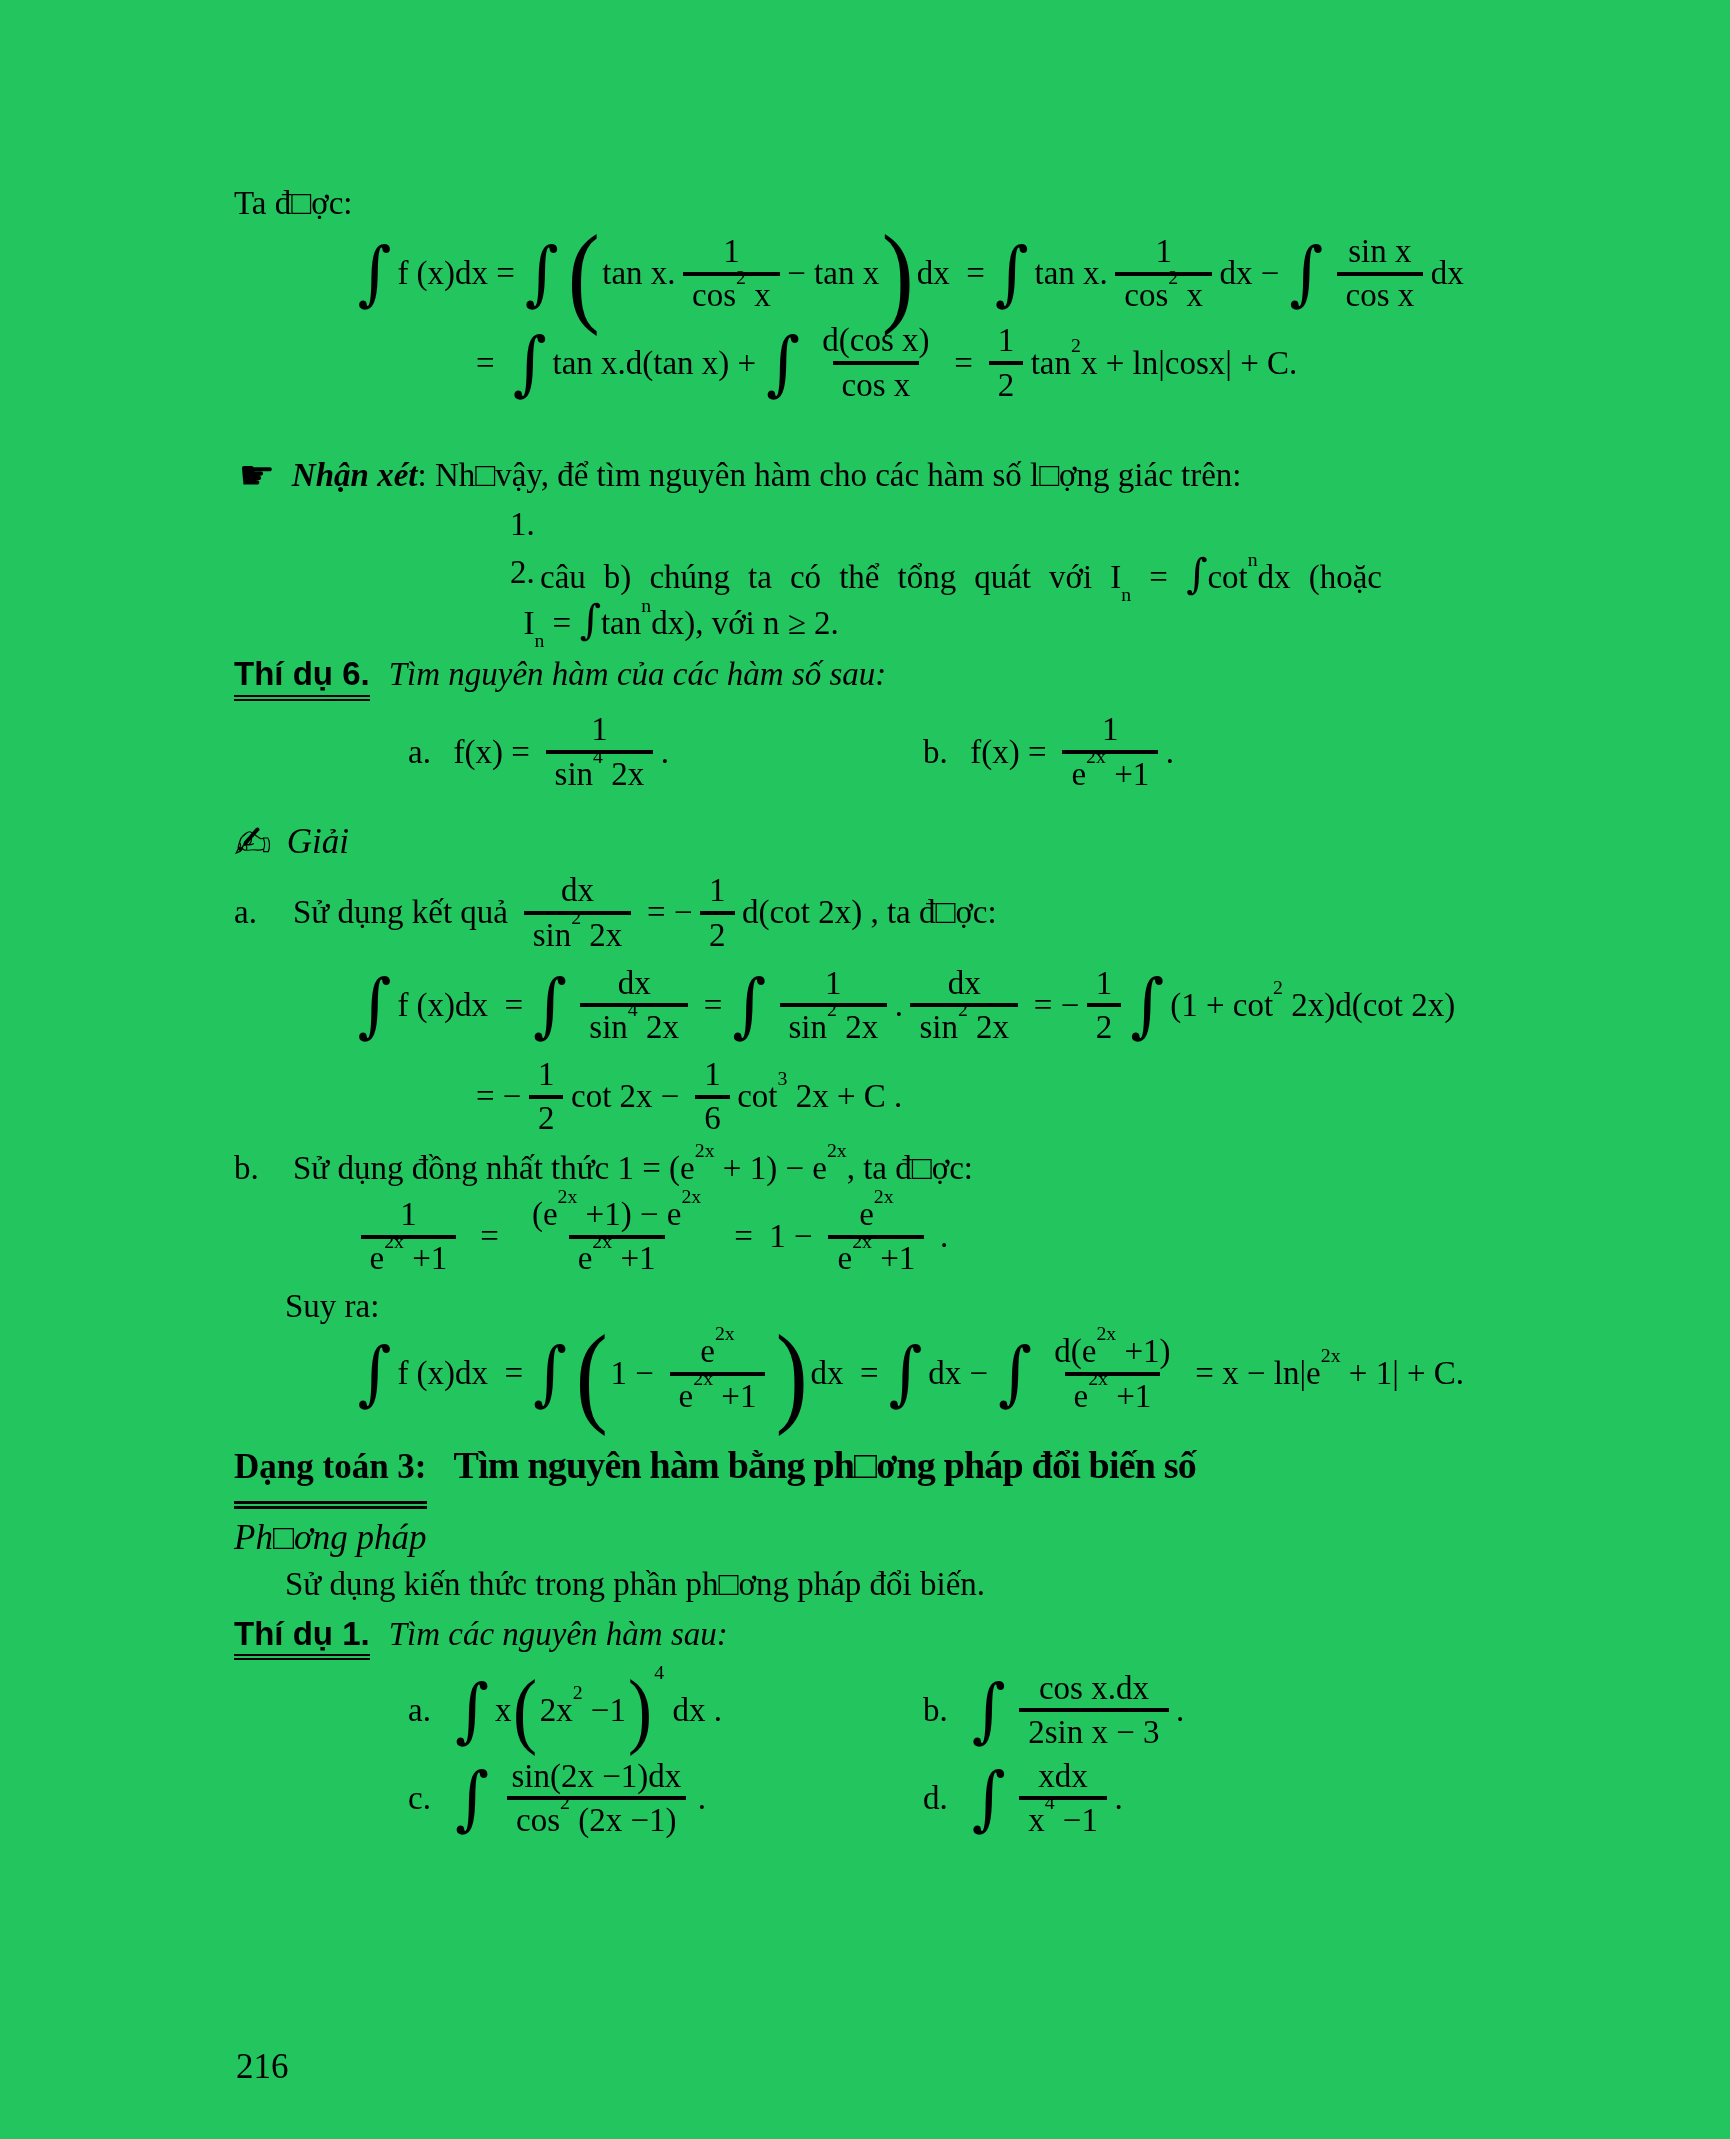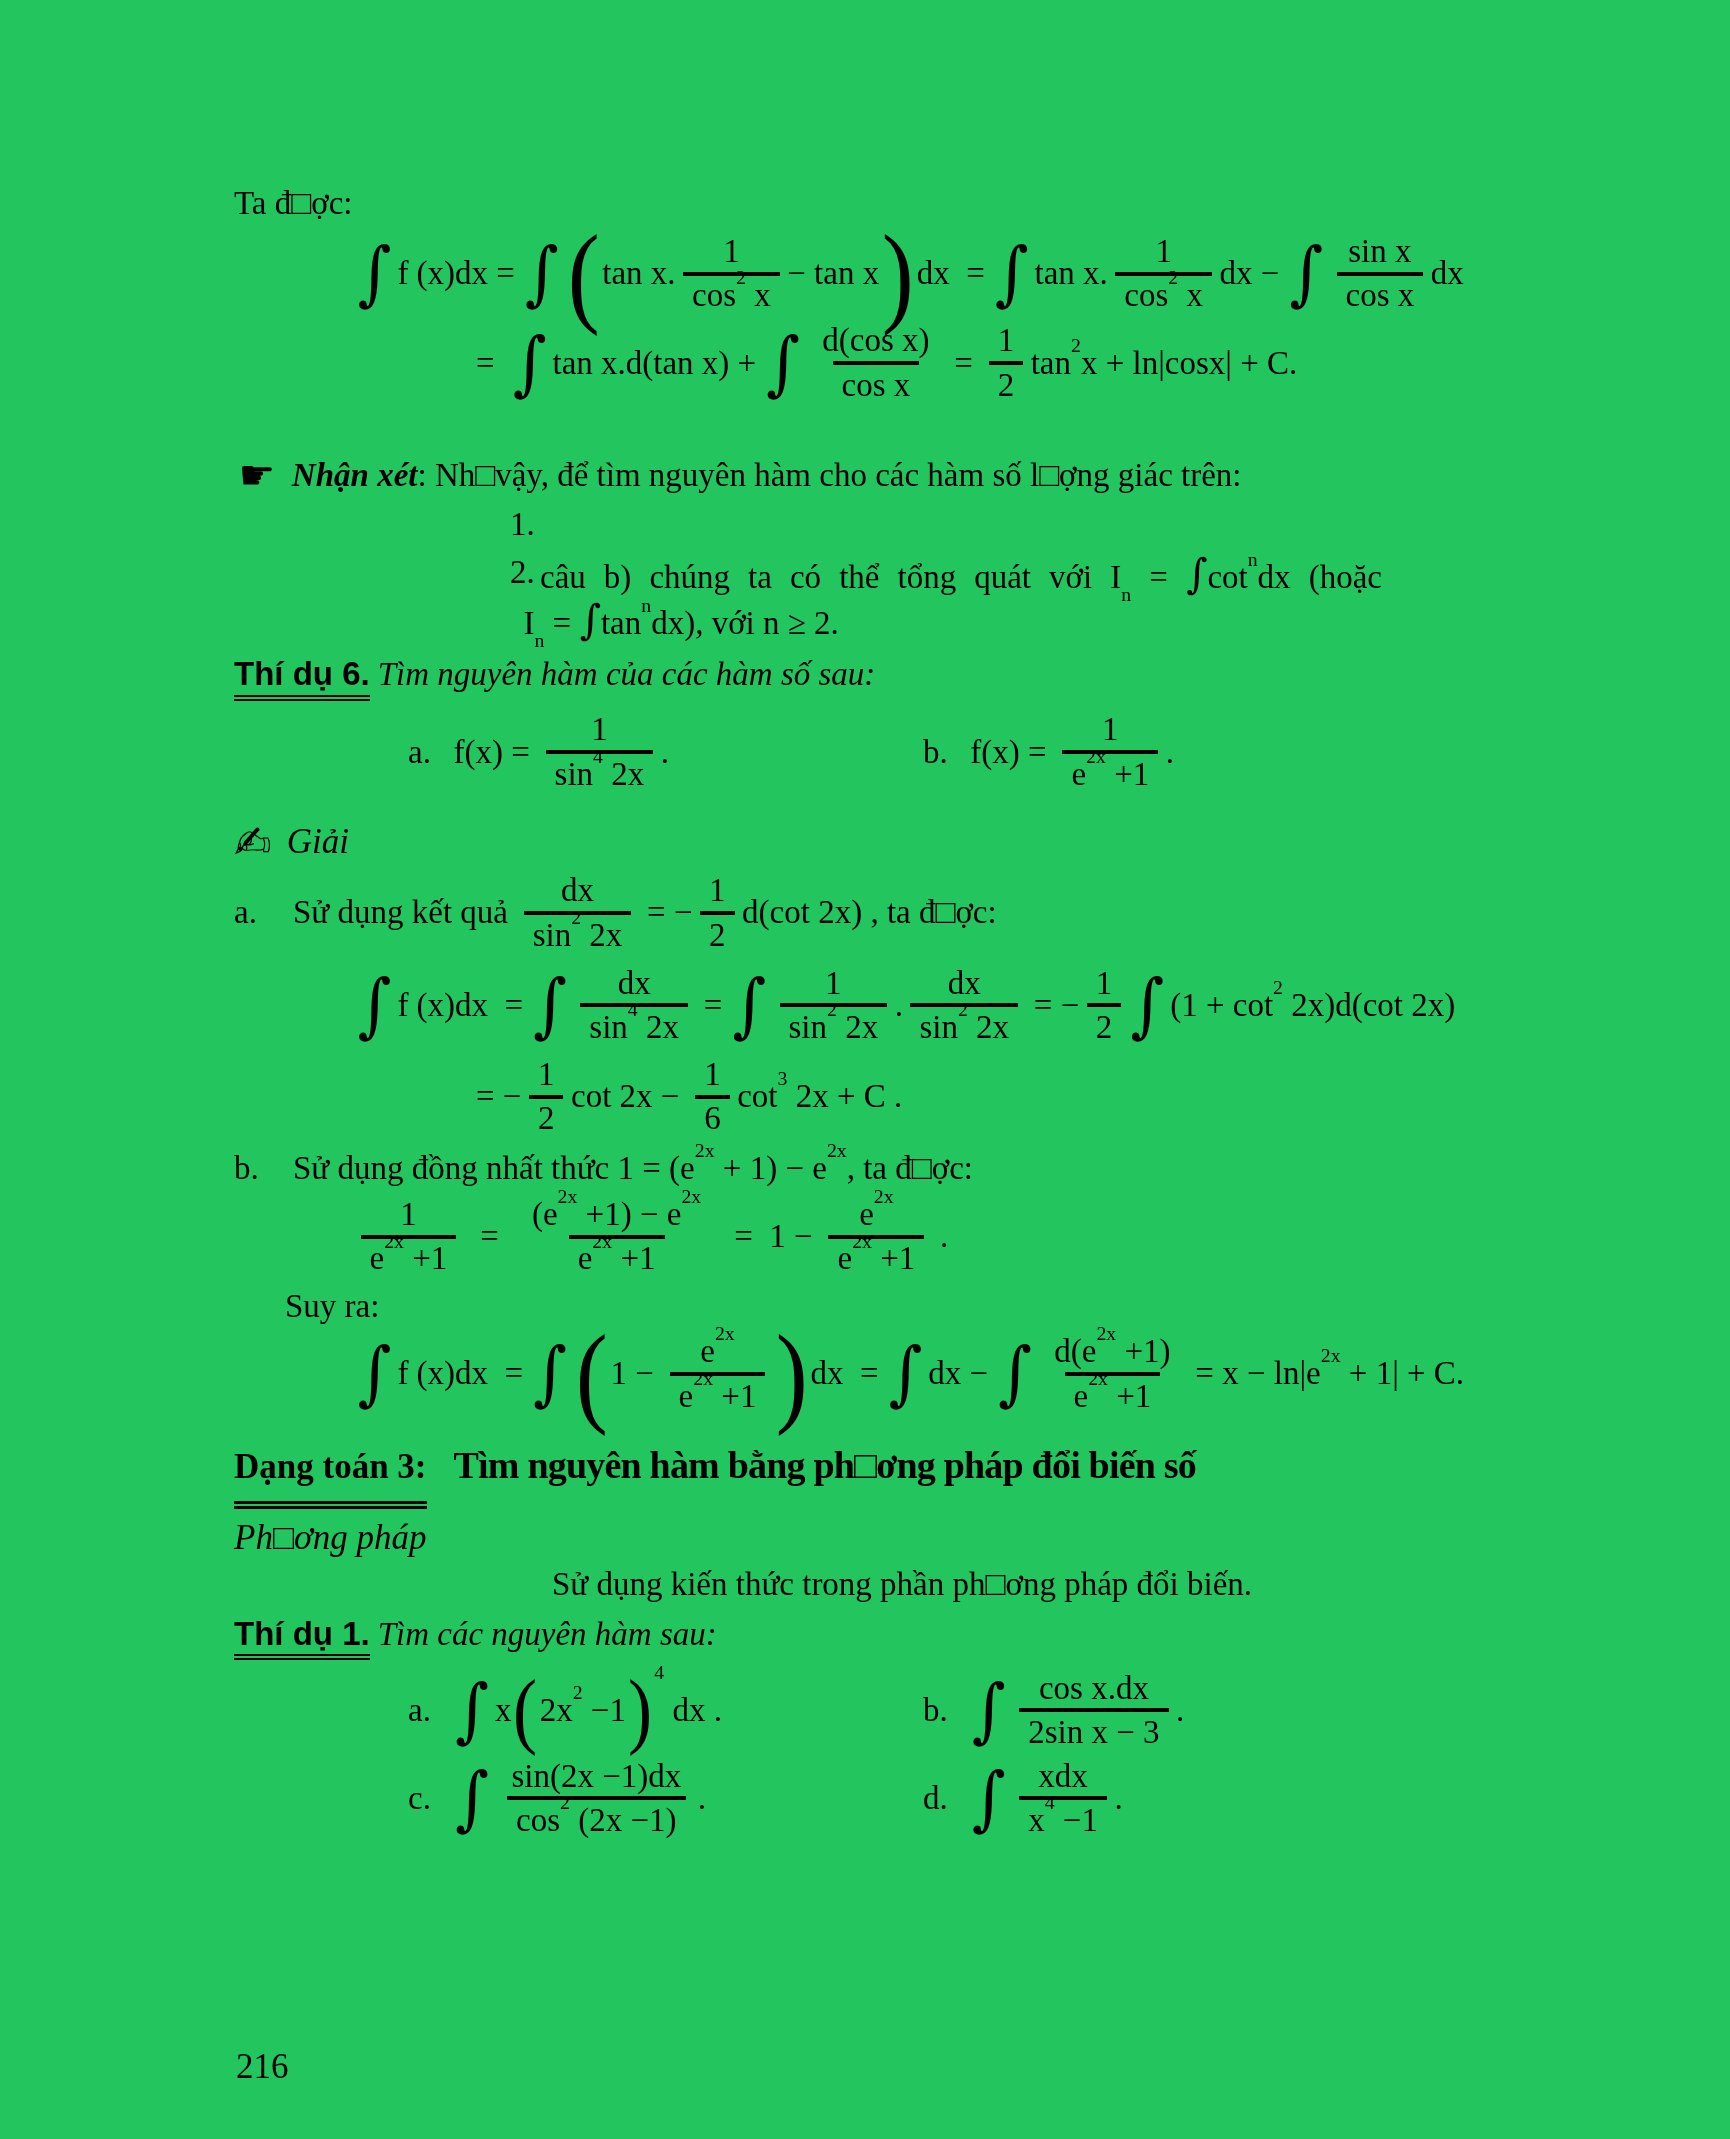--- a/index.html
+++ b/index.html
@@ -34,21 +34,21 @@
   .remark-title{font-weight:bold;font-style:italic;}
   .listitem{margin-top:10.6px;padding-left:276px;display:flex;}
   .lnum{flex:none;width:30px;}
   .itemtext{margin:0;width:953px;text-align:justify;text-indent:33px;line-height:1.4;}
   .item2body{width:953px;}
   .j1{word-spacing:9.8px;}
   .l2{margin-left:-16.6px;}
   .exheader{margin-top:9px;display:flex;align-items:baseline;}
   .exlabel{font-family:"Liberation Sans","DejaVu Sans",sans-serif;font-weight:bold;
            font-size:33px;border-bottom:6.8px double #000;padding-bottom:1.5px;flex:none;}
-  .exstmt{font-style:italic;margin-left:8px;}
+  .exstmt{font-style:italic;margin-left:19px;}
   .prow{display:flex;align-items:center;margin-left:174px;}
   .pcol{display:flex;align-items:center;width:515px;flex:none;}
   .pcol2{display:flex;align-items:center;}
   .plabel{margin-right:22.6px;flex:none;}
   .td6row{margin-top:9px;}
   .giai{margin-top:16.6px;display:flex;align-items:baseline;}
   .pen{font-family:"DejaVu Sans",sans-serif;font-size:45px;margin:0 15px 0 0;position:relative;top:4.5px;}
   .giai-label{font-style:italic;font-size:35px;}
   .solline{margin-top:6px;display:flex;align-items:center;}
   .slabel{flex:none;width:59px;}
@@ -277,21 +277,21 @@
       </span>
       <span class="run"> = x − ln|e<sup>2x</sup> + 1| + C.</span>
     </div>
 
   <div class="dang">
     <span class="dang-label">Dạng toán 3:</span>
     <span class="dang-title">Tìm nguyên hàm bằng ph□ơng pháp đổi biến số</span>
   </div>
 
   <div class="pp">Ph□ơng pháp</div>
-  <p class="pptext" style="margin-bottom:12px;text-align:center;">Sử dụng kiến thức trong phần ph□ơng pháp đổi biến.</p>
+  <p class="pptext" style="margin-bottom:12px;">Sử dụng kiến thức trong phần ph□ơng pháp đổi biến.</p>
 
   <div class="exheader thidu1">
     <span class="exlabel">Thí dụ 1.</span>
     <span class="exstmt">Tìm các nguyên hàm sau:</span>
   </div>
 
   <div class="prow td1row1">
     <div class="pcol">
       <span class="plabel">a.</span>
       <span class="fx">

